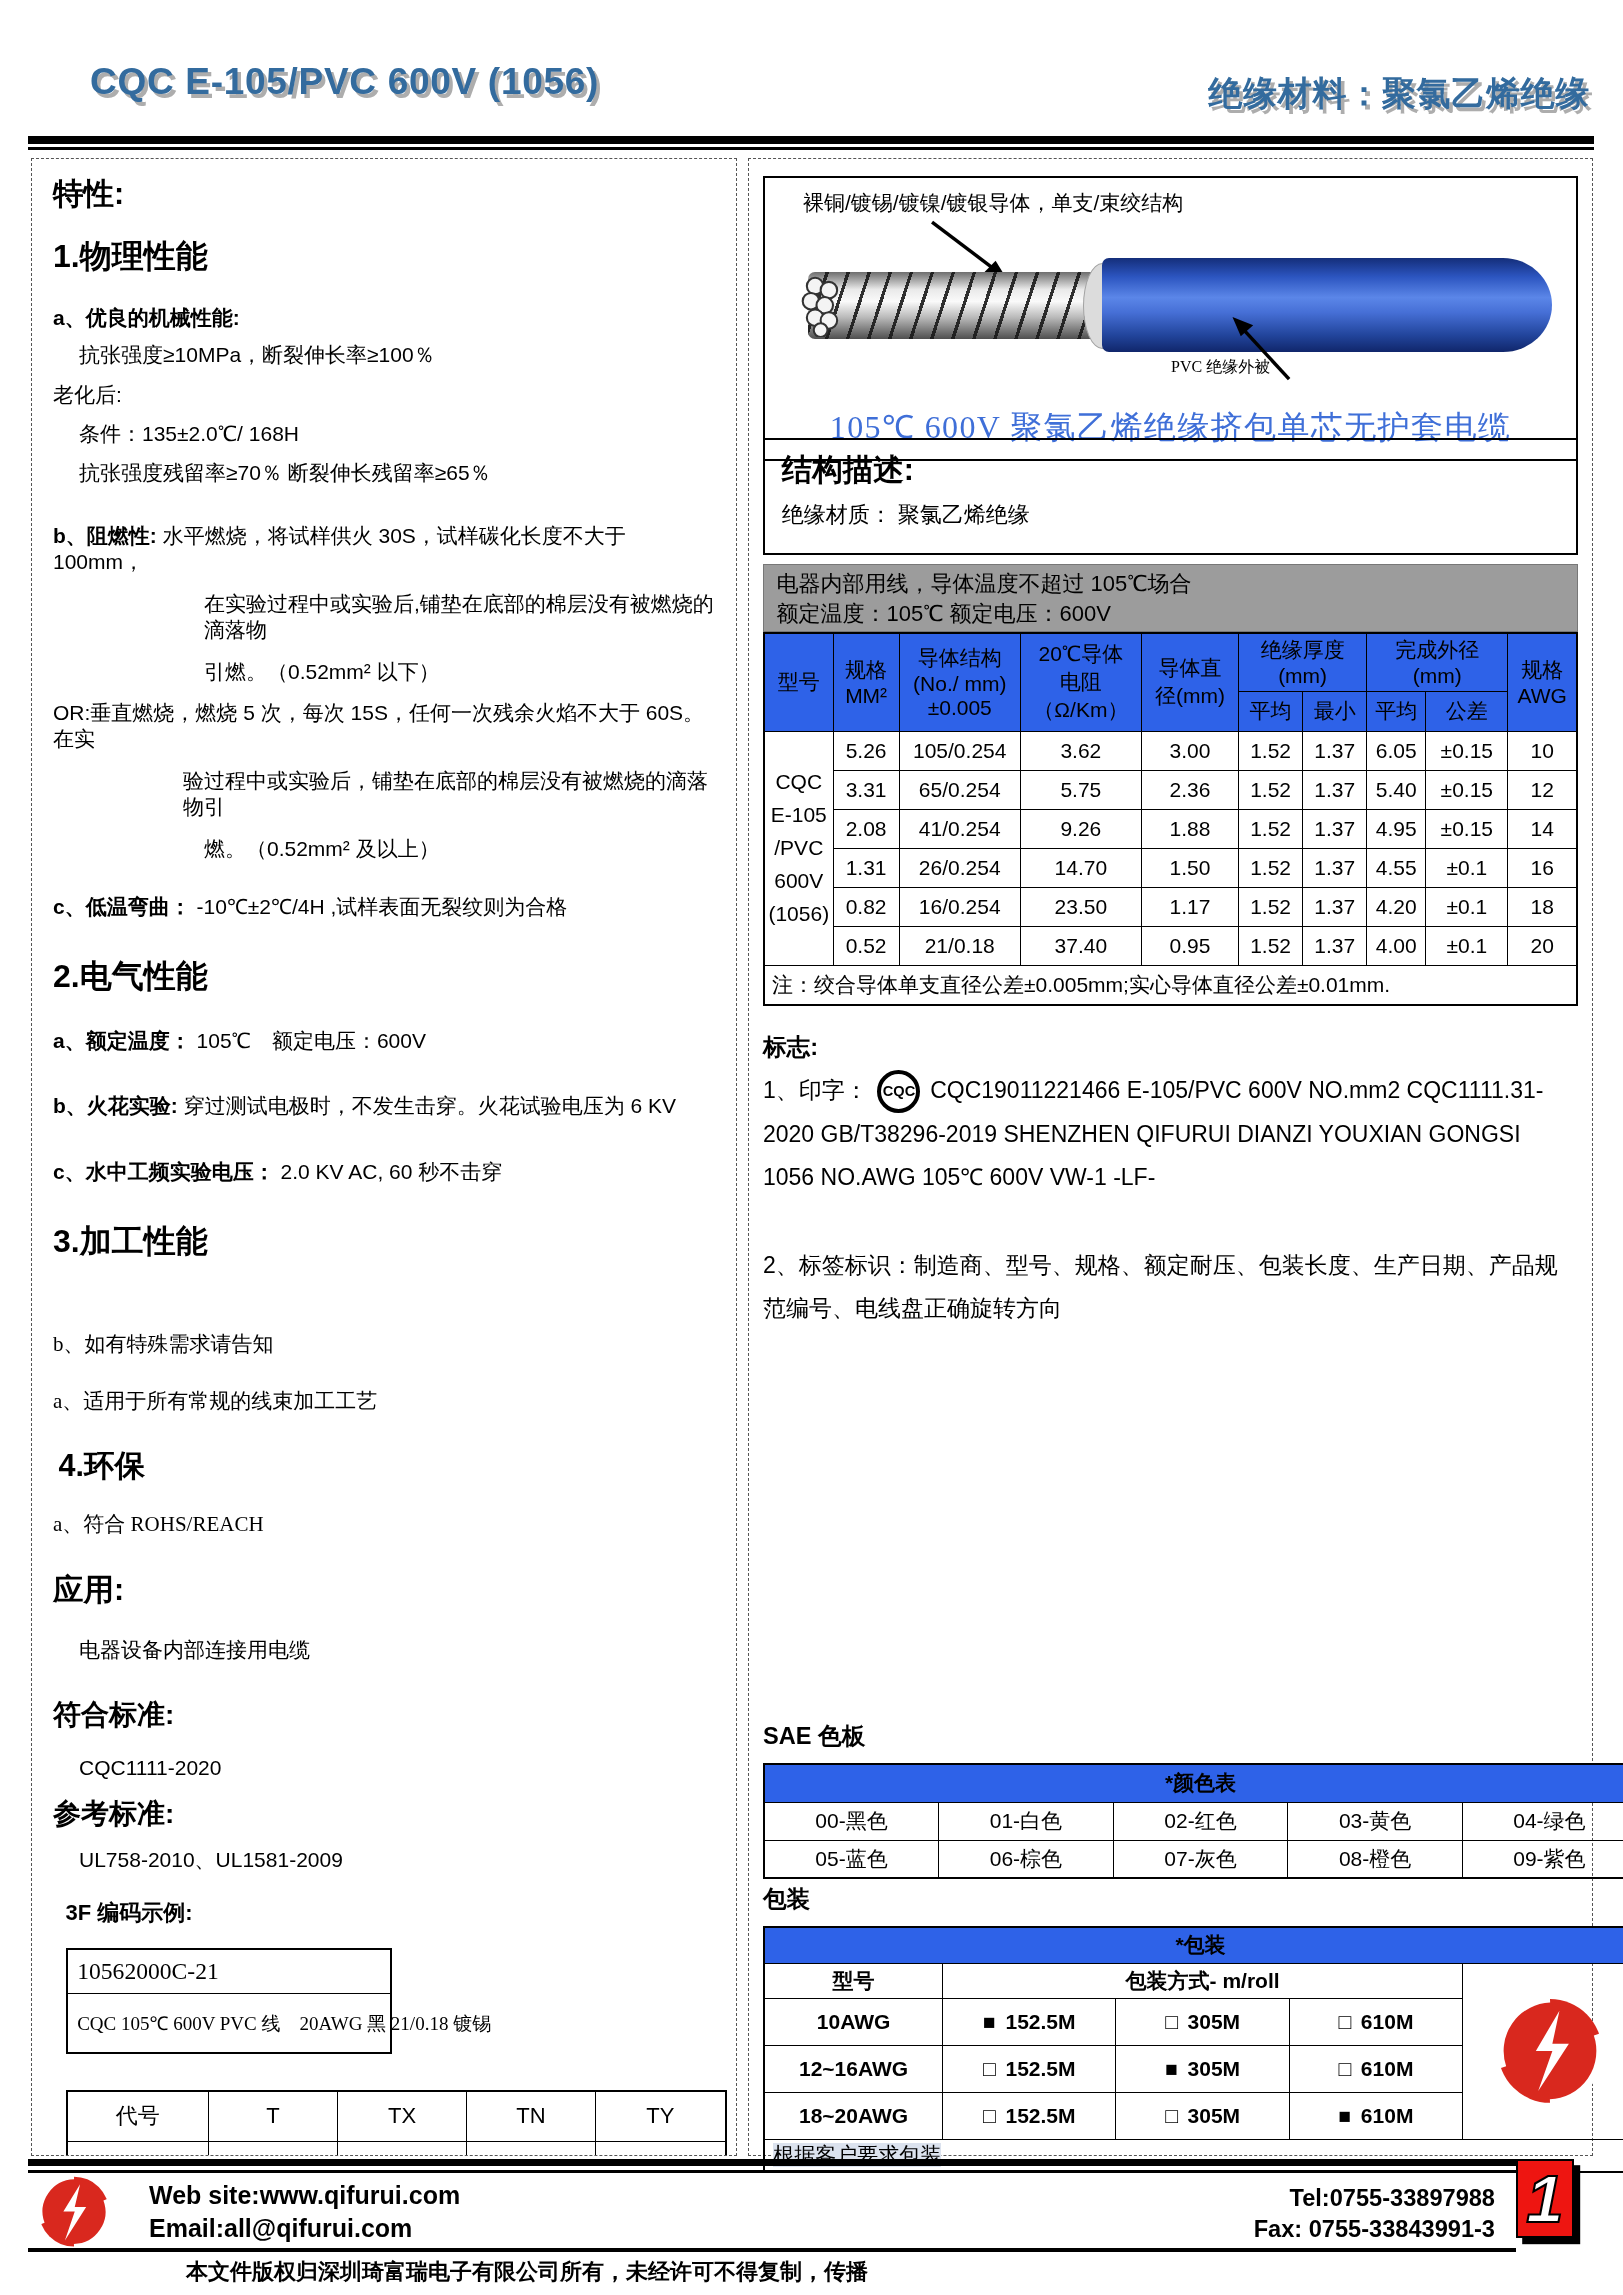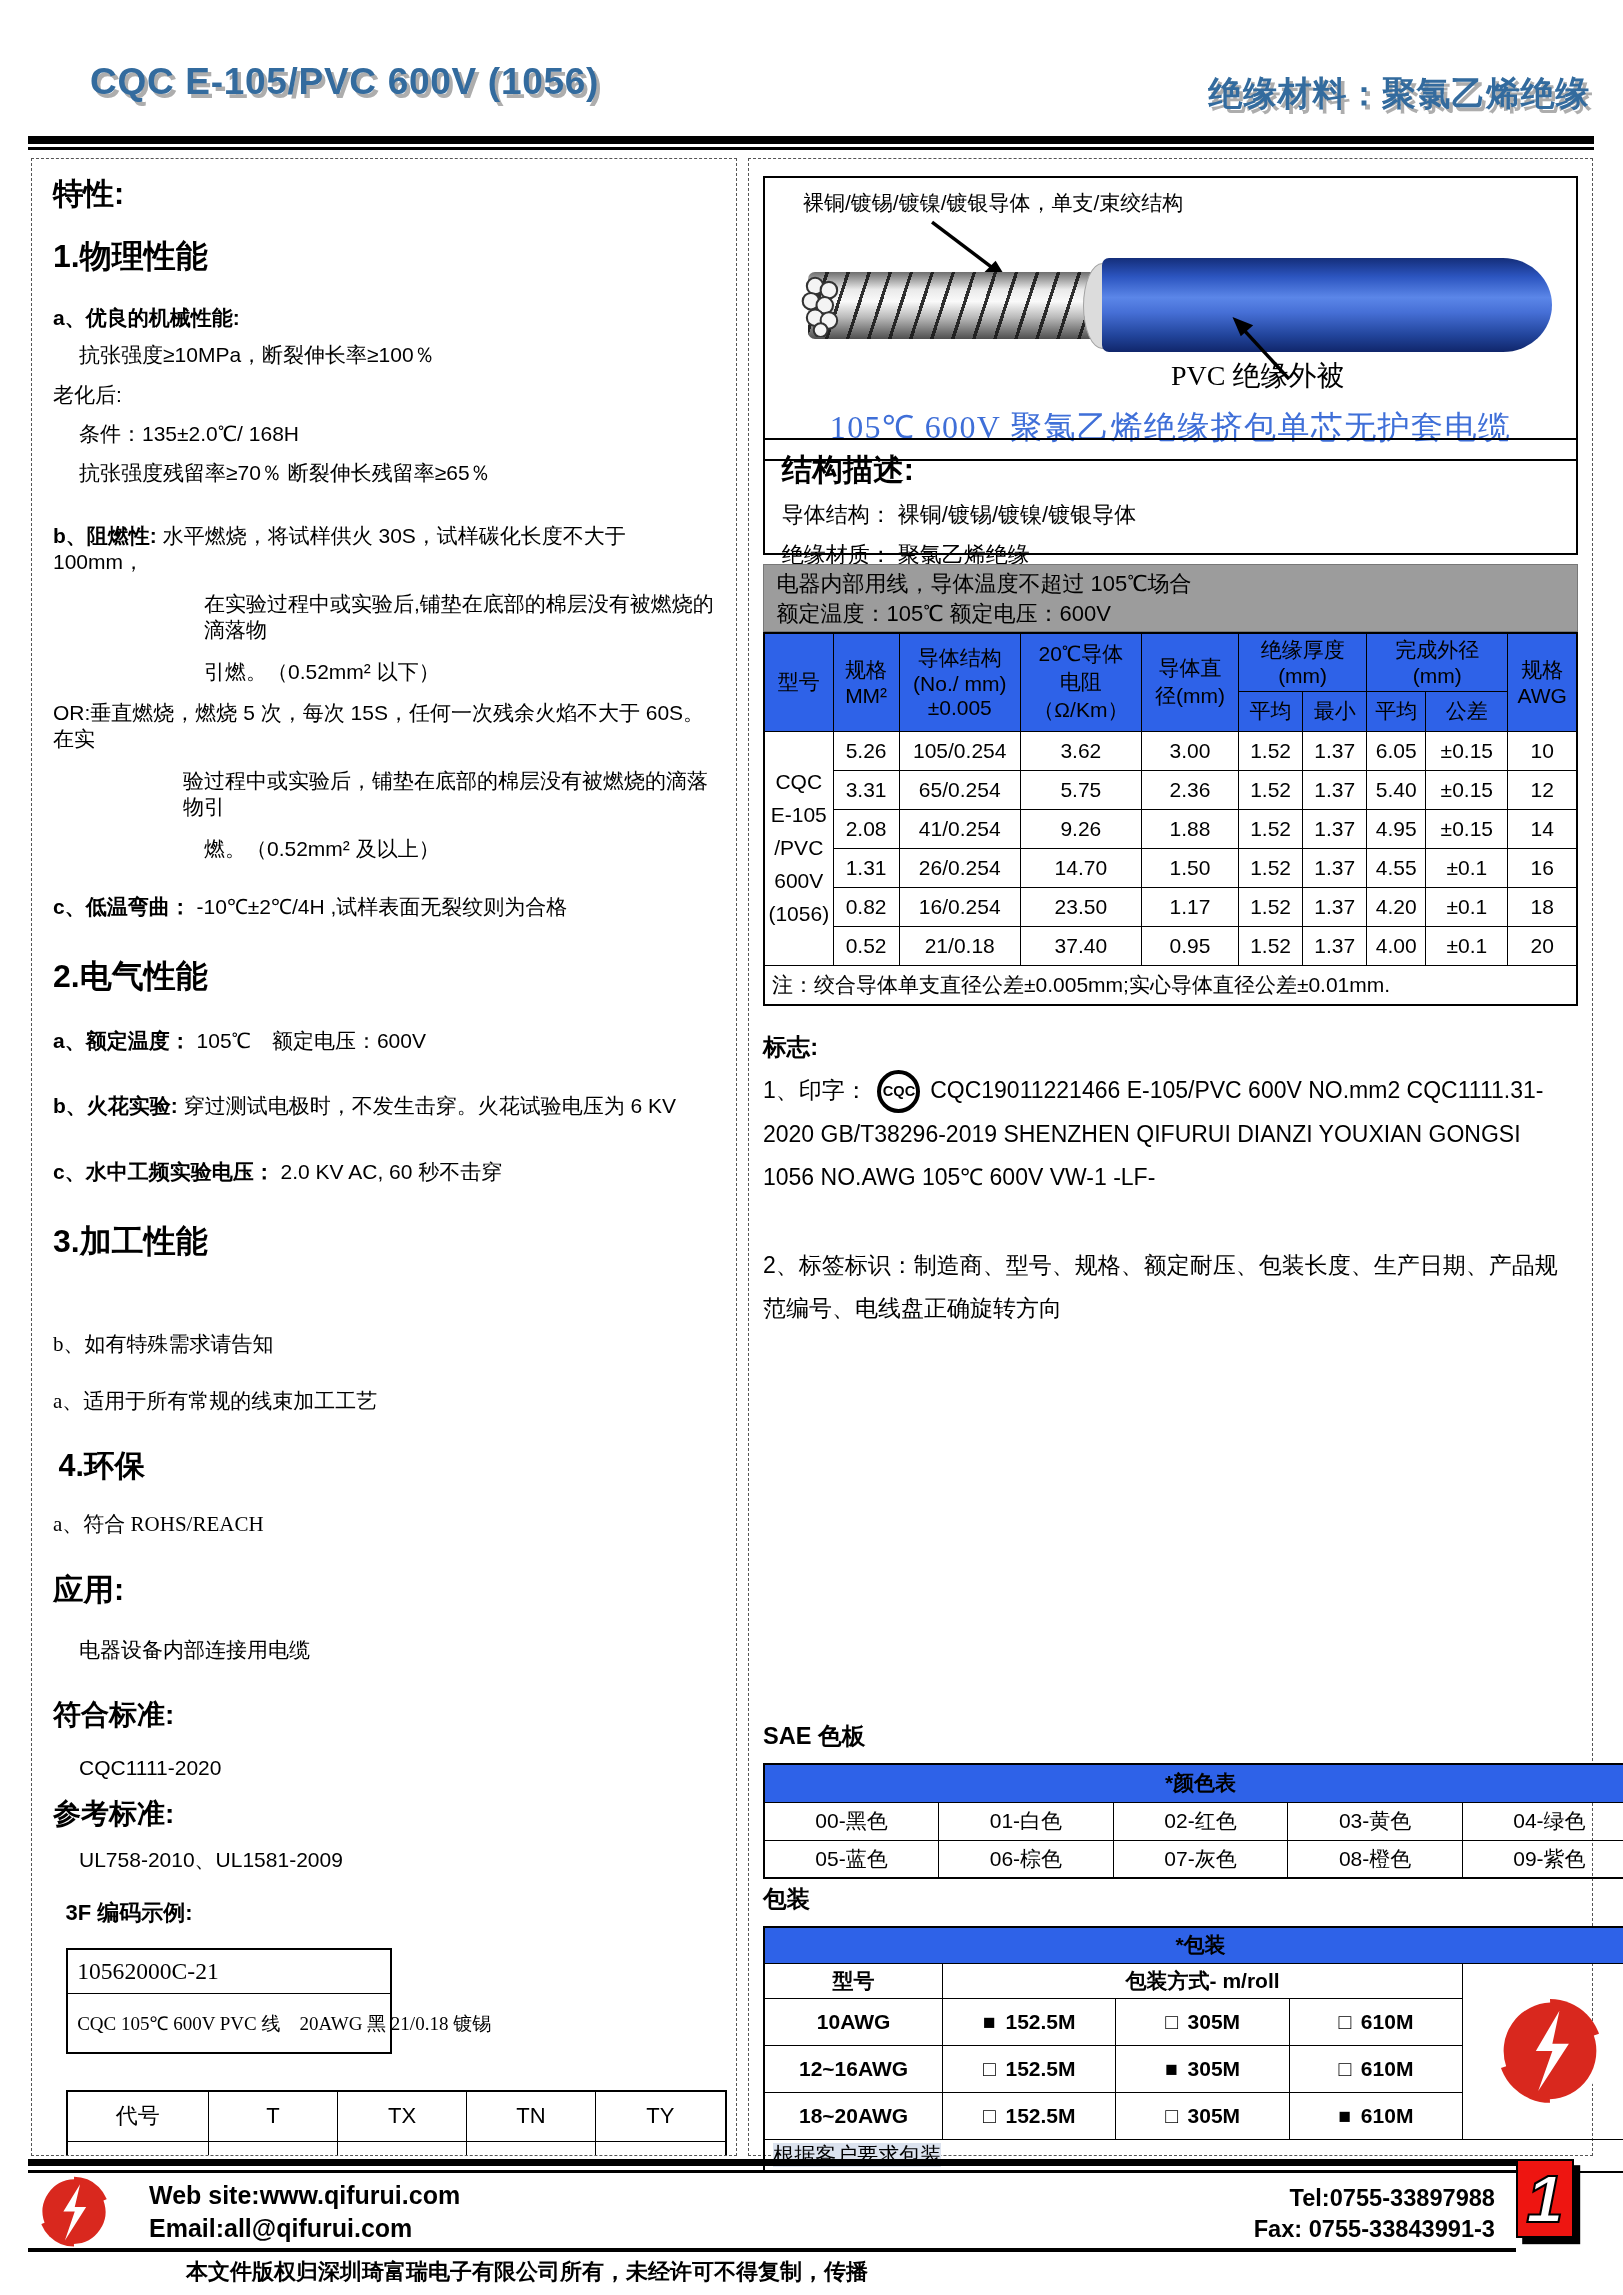--- a/index.html
+++ b/index.html
@@ -43,21 +43,21 @@
   #wire-box { top:16.7px; height:285px; border:2.1px solid #000; }
   #cond-label { position:absolute; left:38px; top:11px; font-size:21px; }
   .conductor { position:absolute; left:43px; top:94px; width:291px; height:67px; border-radius:7px;
      background:
        repeating-linear-gradient(108deg, rgba(0,0,0,0) 0 16.7px, rgba(25,25,25,0.9) 16.7px 20px),
        linear-gradient(180deg,#6e6e6e 0%,#e9e9e9 26%,#fafafa 44%,#b9b9b9 68%,#4f4f4f 100%); }
   .cap { position:absolute; left:318px; top:85px; width:39px; height:86px; background:#dcdcdc; border:1.4px solid #a3a3a3; border-radius:50%; }
   .insul { position:absolute; left:337px; top:80px; width:450px; height:94px;
      border-radius:7px 49px 49px 7px / 7px 47px 47px 7px;
      background:linear-gradient(180deg,#142e7a 0%,#2c55c0 20%,#5b86e8 42%,#466fd6 58%,#22459c 82%,#10266b 100%); }
-  #pvc-label { position:absolute; left:406px; top:179px; font-size:28px; font-family:"Liberation Serif",serif; }
+  #pvc-label { position:absolute; left:406px; top:179px; font-size:16px; font-family:"Liberation Serif",serif; }
   #wire-title { position:absolute; left:0; bottom:8.3px; width:100%; text-align:center; font-size:32px; color:#3f6fd8; font-family:"Liberation Serif",serif; letter-spacing:1.4px; }
 
   #struct-box { top:279px; height:117px; border:2.1px solid #000; padding:9.7px 16.7px; }
   #struct-box .hd { font-size:30.5px; font-weight:bold; }
   #struct-box .ln { font-size:22px; margin-top:9.7px; }
 
   #gray-bar { top:405px; height:68px; background:#9c9c9c; border:1.4px solid #777; padding:4.2px 12.5px; }
   #gray-bar .ln { font-size:22px; line-height:30px; }
 
   #spec-wrap { top:473px; }
@@ -230,24 +230,20 @@
         <line x1="100" y1="100" x2="28" y2="22" stroke="#000" stroke-width="5"></line>
         <polygon points="18,10 48,22 30,38" fill="#000"></polygon>
       </svg>
       <div id="pvc-label">PVC  绝缘外被</div>
       <div id="wire-title">105℃  600V 聚氯乙烯绝缘挤包单芯无护套电缆</div>
     </div>
 
     <div id="struct-box" class="rblock">
       <div class="hd">结构描述:</div>
       <div class="ln">
-        <span>导体结构：</span>
-        <span>裸铜/镀锡/镀镍/镀银导体</span>
-      </div>
-      <div class="ln">
         <span>绝缘材质：</span>
         <span>聚氯乙烯绝缘</span>
       </div>
     </div>
 
     <div id="gray-bar" class="rblock">
       <div class="ln">电器内部用线，导体温度不超过 105℃场合</div>
       <div class="ln">额定温度：105℃  额定电压：600V</div>
     </div>
 

